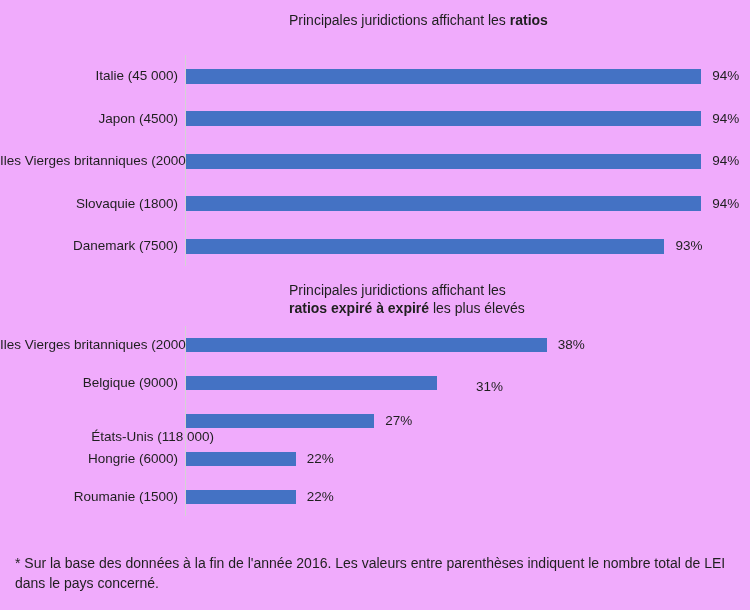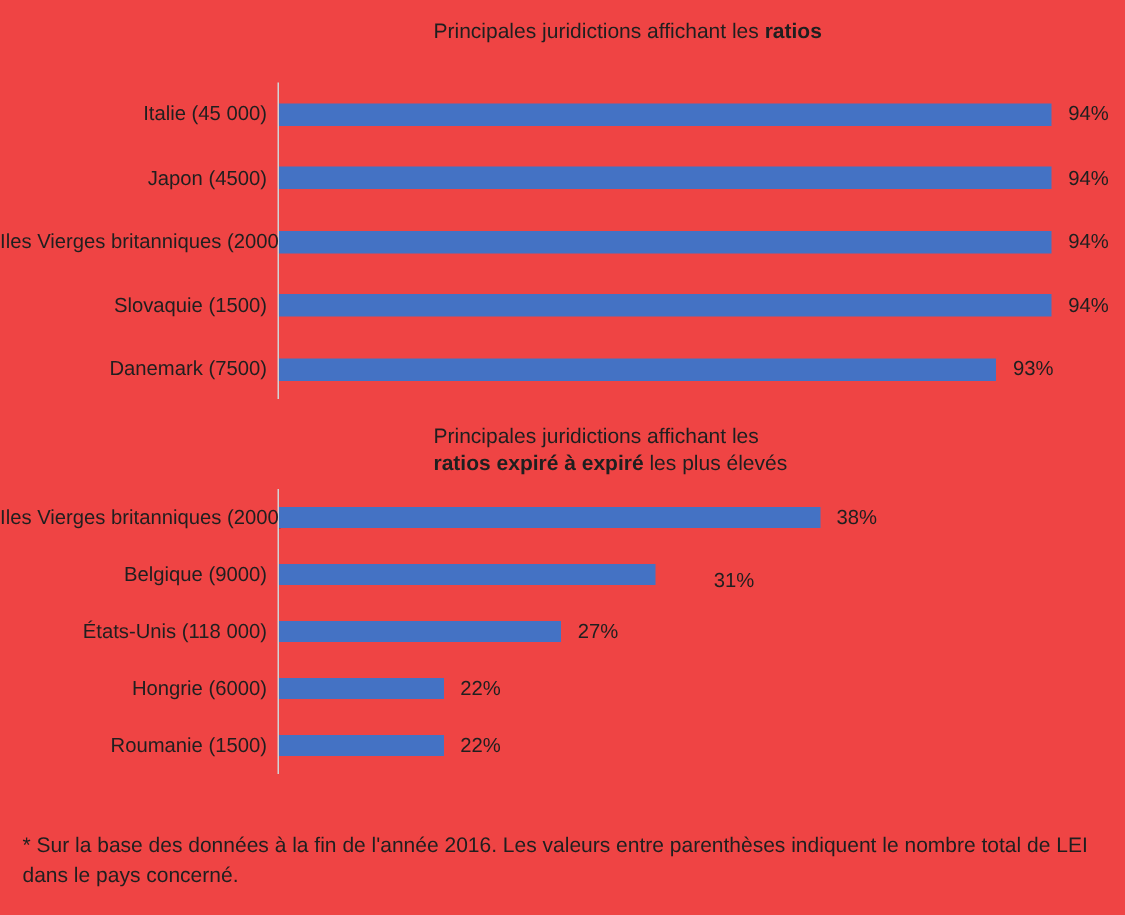--- a/index.html
+++ b/index.html
@@ -1,20 +1,20 @@
 <!DOCTYPE html>
 <html><head>
 <meta charset="utf-8">
 <style>
   html, body { margin: 0; padding: 0; background: #ffffff; }
   .page {
     position: relative;
     width: 750px;
     height: 610px;
-    background: #ef4444;
+    background: #f0abfc;
     font-family: "Liberation Sans", sans-serif;
     color: #1f1f1f;
     overflow: hidden;
   }
   .chart-title {
     position: absolute;
     font-size: 14px;
     line-height: 18px;
     color: #1f1f1f;
     white-space: nowrap;
@@ -65,40 +65,40 @@
       <div class="axis-line" style="left: 185px; top: 55px; height: 211px; background: rgb(211, 211, 211);"></div>
       <div class="cat-label" style="top: 55px; width: 178px; height: 42.5px; line-height: 42.5px;">Italie (45 000)</div>
       <div class="bar" style="left: 186px; top: 68.75px; width: 515.2px; height: 15px; background: rgb(68, 114, 196);"></div>
       <div class="val-label" style="left: 712.2px; top: 55px; height: 42.5px; line-height: 42.5px;">94%</div>
       <div class="cat-label" style="top: 97.5px; width: 178px; height: 42.5px; line-height: 42.5px;">Japon (4500)</div>
       <div class="bar" style="left: 186px; top: 111.25px; width: 515.2px; height: 15px; background: rgb(68, 114, 196);"></div>
       <div class="val-label" style="left: 712.2px; top: 97.5px; height: 42.5px; line-height: 42.5px;">94%</div>
       <div class="cat-label" style="top: 140px; width: 178px; height: 42.5px; line-height: 42.5px;">Iles Vierges britanniques (2000)</div>
       <div class="bar" style="left: 186px; top: 153.75px; width: 515.2px; height: 15px; background: rgb(68, 114, 196);"></div>
       <div class="val-label" style="left: 712.2px; top: 140px; height: 42.5px; line-height: 42.5px;">94%</div>
-      <div class="cat-label" style="top: 182.5px; width: 178px; height: 42.5px; line-height: 42.5px;">Slovaquie (1500)</div>
+      <div class="cat-label" style="top: 182.5px; width: 178px; height: 42.5px; line-height: 42.5px;">Slovaquie (1800)</div>
       <div class="bar" style="left: 186px; top: 196.25px; width: 515.2px; height: 15px; background: rgb(68, 114, 196);"></div>
       <div class="val-label" style="left: 712.2px; top: 182.5px; height: 42.5px; line-height: 42.5px;">94%</div>
       <div class="cat-label" style="top: 225px; width: 178px; height: 42.5px; line-height: 42.5px;">Danemark (7500)</div>
       <div class="bar" style="left: 186px; top: 238.75px; width: 478.4px; height: 15px; background: rgb(68, 114, 196);"></div>
       <div class="val-label" style="left: 675.4px; top: 225px; height: 42.5px; line-height: 42.5px;">93%</div>
     </section>
   <section id="chart-1">
       <div class="chart-title" style="left: 289px; top: 281px;">
         <div><span>Principales juridictions affichant les</span></div>
         <div><span class="b">ratios expiré à expiré</span><span> les plus élevés</span></div>
       </div>
       <div class="axis-line" style="left: 185px; top: 326px; height: 190px; background: rgb(211, 211, 211);"></div>
       <div class="cat-label" style="top: 326px; width: 178px; height: 38px; line-height: 38px;">Iles Vierges britanniques (2000)</div>
       <div class="bar" style="left: 186px; top: 338px; width: 360.64px; height: 14px; background: rgb(68, 114, 196);"></div>
       <div class="val-label" style="left: 557.64px; top: 326px; height: 38px; line-height: 38px;">38%</div>
       <div class="cat-label" style="top: 364px; width: 178px; height: 38px; line-height: 38px;">Belgique (9000)</div>
       <div class="bar" style="left: 186px; top: 376px; width: 250.88px; height: 14px; background: rgb(68, 114, 196);"></div>
       <div class="val-label" style="left: 447.88px; top: 368px; height: 38px; line-height: 38px; margin-left: 28px;">31%</div>
-      <div class="cat-label" style="top: 402px; width: 178px; height: 38px; line-height: 38px;">États-Unis (118 000)</div>
+      <div class="cat-label" style="top: 418px; width: 178px; height: 38px; line-height: 38px; padding-left: 36px;">États-Unis (118 000)</div>
       <div class="bar" style="left: 186px; top: 414px; width: 188.16px; height: 14px; background: rgb(68, 114, 196);"></div>
       <div class="val-label" style="left: 385.16px; top: 402px; height: 38px; line-height: 38px;">27%</div>
       <div class="cat-label" style="top: 440px; width: 178px; height: 38px; line-height: 38px;">Hongrie (6000)</div>
       <div class="bar" style="left: 186px; top: 452px; width: 109.76px; height: 14px; background: rgb(68, 114, 196);"></div>
       <div class="val-label" style="left: 306.76px; top: 440px; height: 38px; line-height: 38px;">22%</div>
       <div class="cat-label" style="top: 478px; width: 178px; height: 38px; line-height: 38px;">Roumanie (1500)</div>
       <div class="bar" style="left: 186px; top: 490px; width: 109.76px; height: 14px; background: rgb(68, 114, 196);"></div>
       <div class="val-label" style="left: 306.76px; top: 478px; height: 38px; line-height: 38px;">22%</div>
     </section>
   <div class="footnote">* Sur la base des données à la fin de l'année 2016. Les valeurs entre parenthèses indiquent le nombre total de LEI dans le pays concerné.</div>

